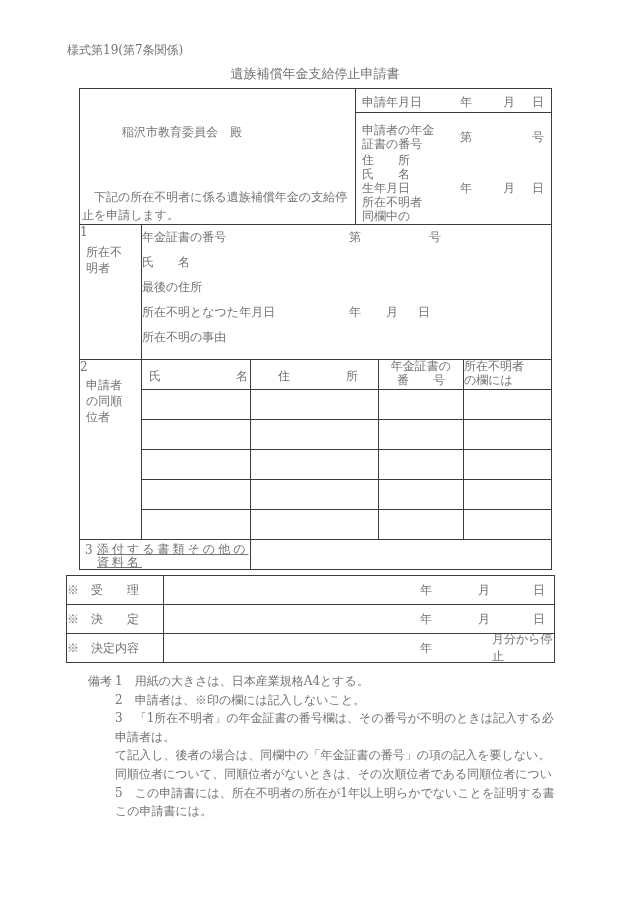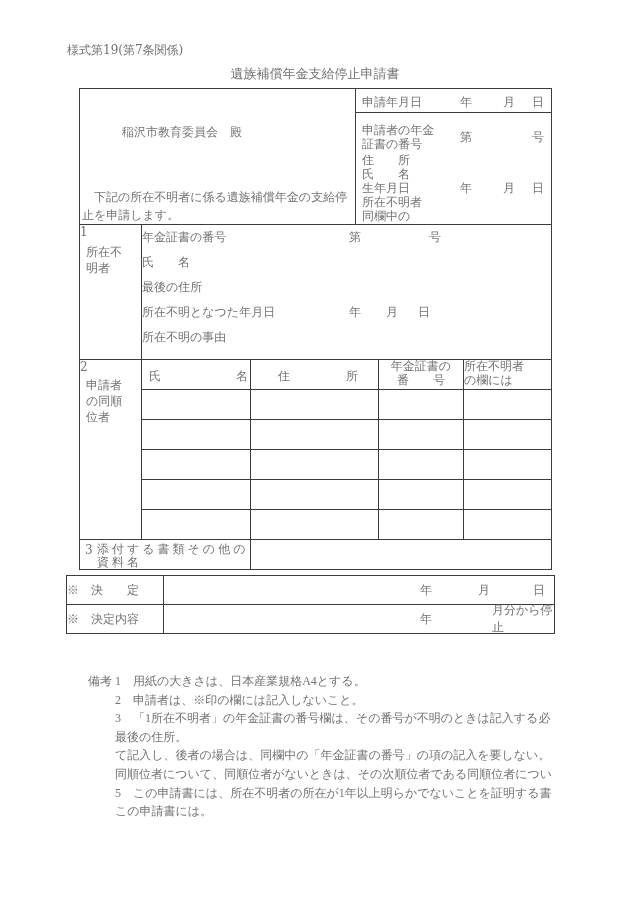--- a/index.html
+++ b/index.html
@@ -39,33 +39,33 @@
 
   
   .col-pair { display:flex; justify-content:space-between; padding:8px 2px 0 7px; }
   .col-pair.addr { padding:8px 20px 0 27px; }
   .col-center { text-align:center; padding-top:2px; line-height:13.5px; }
   .col-left2  { padding:2px 0 0 13px; line-height:13.5px; }
 
   
   .s3-label { position:relative; }
   .s3-no { position:absolute; left:5px; top:3px; }
-  .s3-lines { padding:3px 0 0 17px; line-height:13px; letter-spacing:3px; }
+  .s3-lines { padding:3px 0 0 17px; line-height:13px; letter-spacing:3px;text-decoration:underline; }
 
   
   .office-table { position:absolute; left:66px; top:575px; width:489px; }
   .office-table td { border:1px solid #3c3c3c; font-size:12px; vertical-align:middle; padding:0; }
   .o-label { padding-left:14px; }
   .o-content { position:relative; }
   .ou { position:absolute; top:50%; transform:translateY(-50%); }
 
   
   .notes { position:absolute; left:87px; top:672px; line-height:18.6px; white-space:nowrap; }
   .notes-label { position:absolute; left:1px; top:0; }
-  .notes-body { margin-left:28px;font-family:Liberation Serif, serif; }
+  .notes-body { margin-left:28px; }
 </style>
 </head>
 <body>
 
 <div class="page">
 
   <div class="form-no">様式第19(第7条関係)</div>
   <div class="title">遺族補償年金支給停止申請書</div>
 
   <table class="main-table">
@@ -214,20 +214,28 @@
     </tr>
   </tbody>
     </table>
 
   <table class="office-table">
     <colgroup>
         <col style="width:97px">
         <col>
       </colgroup>
     <tbody>
+        <tr style="height:29px">
+      <td class="o-label">※　受　　理</td>
+      <td class="o-content">
+        <span class="ou" style="left:256px">年</span>
+        <span class="ou" style="left:314px">月</span>
+        <span class="ou" style="left:369px">日</span>
+      </td>
+    </tr>
     <tr style="height:29px">
       <td class="o-label">※　決　　定</td>
       <td class="o-content">
         <span class="ou" style="left:256px">年</span>
         <span class="ou" style="left:314px">月</span>
         <span class="ou" style="left:369px">日</span>
       </td>
     </tr>
     <tr style="height:29px">
       <td class="o-label">※　決定内容</td>
@@ -238,21 +246,21 @@
     </tr>
   </tbody>
     </table>
 
   <div class="notes">
     <span class="notes-label">備考</span>
     <div class="notes-body">
       <div>1　用紙の大きさは、日本産業規格A4とする。</div>
       <div>2　申請者は、※印の欄には記入しないこと。</div>
       <div>3　「1所在不明者」の年金証書の番号欄は、その番号が不明のときは記入する必</div>
-      <div>最後の住所。</div>
+      <div>申請者は。</div>
       <div>て記入し、後者の場合は、同欄中の「年金証書の番号」の項の記入を要しない。</div>
       <div>同順位者について、同順位者がないときは、その次順位者である同順位者につい</div>
       <div>5　この申請書には、所在不明者の所在が1年以上明らかでないことを証明する書</div>
       <div>この申請書には。</div>
     </div>
   </div>
 
 </div>
 
 </body></html>

